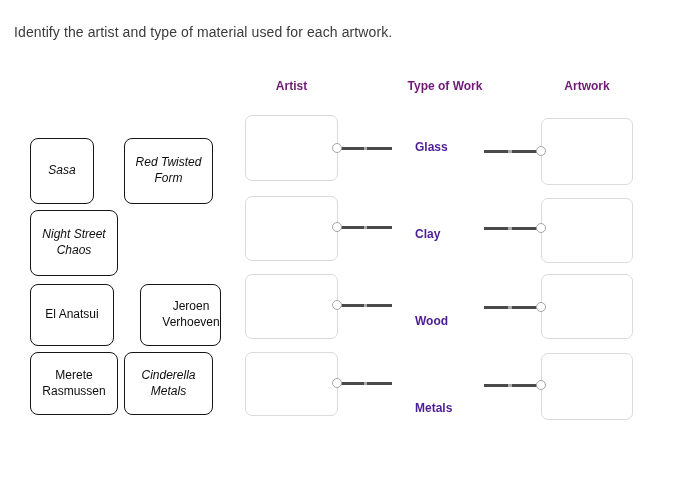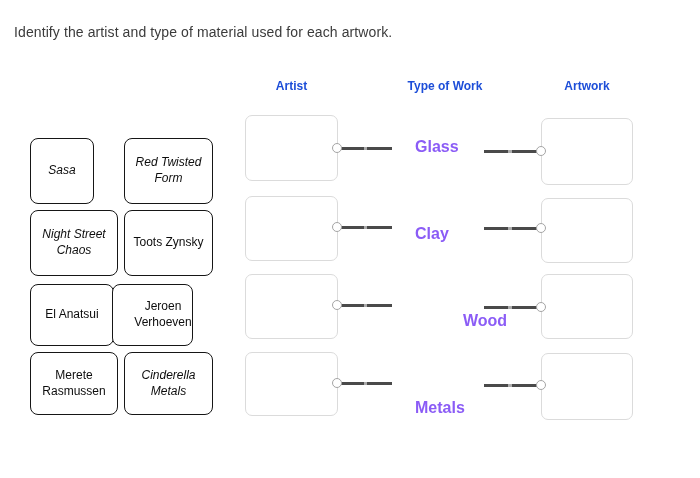--- a/index.html
+++ b/index.html
@@ -21,21 +21,21 @@
     top: 24px;
     font-size: 14px;
     color: #3b3b3b;
     letter-spacing: 0.1px;
   }
   .col-header {
     position: absolute;
     top: 79px;
     font-size: 12px;
     font-weight: bold;
-    color: #1d4ed8;
+    color: #701a75;
     text-align: center;
   }
   .tile {
     position: absolute;
     box-sizing: border-box;
     background: #ffffff;
     border: 1.5px solid #161616;
     border-radius: 8px;
     display: flex;
     align-items: center;
@@ -66,43 +66,42 @@
     width: 10px;
     height: 10px;
     border-radius: 50%;
     background: #ffffff;
     border: 1.5px solid #a5a5a5;
     z-index: 2;
   }
   .type-label {
     position: absolute;
     left: 415px;
-    font-size: 16px;
+    font-size: 12px;
     font-weight: bold;
-    color: #8b5cf6;
+    color: #4c1d95;
     line-height: 14px;
   }
 </style>
 </head>
 <body>
 
 <div class="canvas">
 
   <div class="instructions">Identify the artist and type of material used for each artwork.</div>
 
   <div class="col-header" style="left:245px; width:93px;">Artist</div>
   <div class="col-header" style="left:400px; width:90px;">Type of Work</div>
   <div class="col-header" style="left:541px; width:92px;text-align:center;">Artwork</div>
 
   <div class="tile italic" style="left:30px;  top:138px; width:64px; height:66px;">Sasa</div>
   <div class="tile italic" style="left:30px;  top:210px; width:88px; height:66px;">Night Street Chaos</div>
   <div class="tile italic" style="left:124px; top:138px; width:89px; height:66px;">Red Twisted Form</div>
-  <div class="tile" style="left:124px; top:210px; width:89px; height:66px;">Toots Zynsky</div>
   <div class="tile" style="left:30px;  top:284px; width:84px; height:62px;">El Anatsui</div>
-  <div class="tile" style="left:112px; top:284px; width:81px; height:62px;padding-left:28px;">Jeroen Verhoeven</div>
+  <div class="tile" style="left:140px; top:284px; width:81px; height:62px;padding-left:28px;">Jeroen Verhoeven</div>
   <div class="tile" style="left:30px;  top:352px; width:88px; height:63px;">Merete Rasmussen</div>
   <div class="tile italic" style="left:124px; top:352px; width:89px; height:63px;">Cinderella Metals</div>
 
   <div class="dropzone" style="left:245px; top:115px; width:93px; height:66px;"></div>
   <div class="connector-circle" style="left:332px; top:143px;"></div>
   <div class="connector-line" style="left:340px; top:146.5px; width:52px;"></div>
   <div class="type-label" style="top:140px;">Glass</div>
   <div class="connector-line" style="left:484px; top:149.5px; width:53px;"></div>
   <div class="connector-circle" style="left:536px; top:146px;"></div>
   <div class="dropzone" style="left:541px; top:118px; width:92px; height:67px;"></div>
@@ -111,21 +110,21 @@
   <div class="connector-circle" style="left:332px; top:222px;"></div>
   <div class="connector-line" style="left:340px; top:225.5px; width:52px;"></div>
   <div class="type-label" style="top:227px;">Clay</div>
   <div class="connector-line" style="left:484px; top:226.5px; width:53px;"></div>
   <div class="connector-circle" style="left:536px; top:223px;"></div>
   <div class="dropzone" style="left:541px; top:198px; width:92px; height:65px;"></div>
 
   <div class="dropzone" style="left:245px; top:274px; width:93px; height:65px;"></div>
   <div class="connector-circle" style="left:332px; top:300px;"></div>
   <div class="connector-line" style="left:340px; top:303.5px; width:52px;"></div>
-  <div class="type-label" style="top:314px;margin-left:48px;">Wood</div>
+  <div class="type-label" style="top:314px;">Wood</div>
   <div class="connector-line" style="left:484px; top:305.5px; width:53px;"></div>
   <div class="connector-circle" style="left:536px; top:302px;"></div>
   <div class="dropzone" style="left:541px; top:274px; width:92px; height:65px;"></div>
 
   <div class="dropzone" style="left:245px; top:352px; width:93px; height:64px;"></div>
   <div class="connector-circle" style="left:332px; top:378px;"></div>
   <div class="connector-line" style="left:340px; top:381.5px; width:52px;"></div>
   <div class="type-label" style="top:401px;">Metals</div>
   <div class="connector-line" style="left:484px; top:383.5px; width:53px;"></div>
   <div class="connector-circle" style="left:536px; top:380px;"></div>

